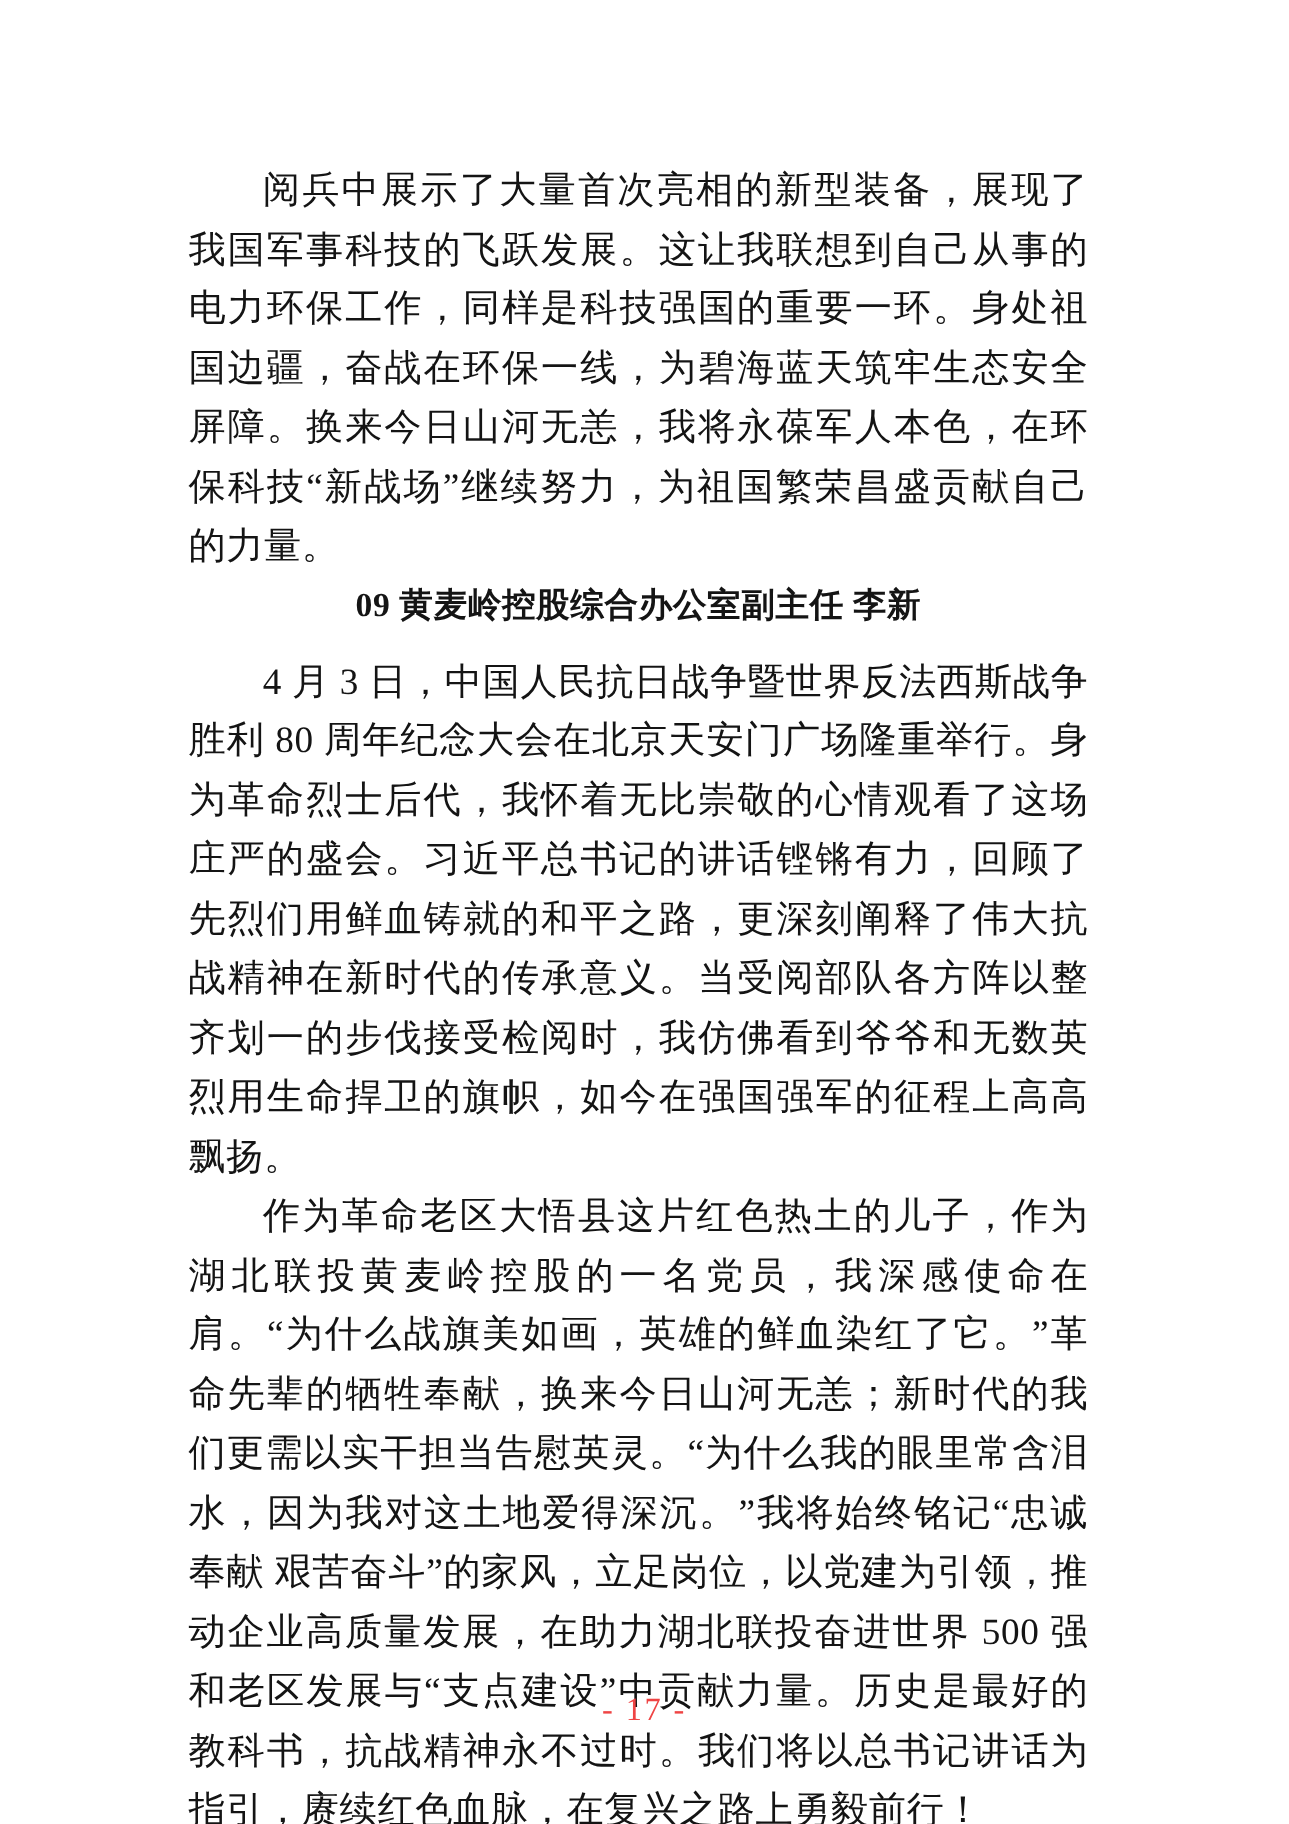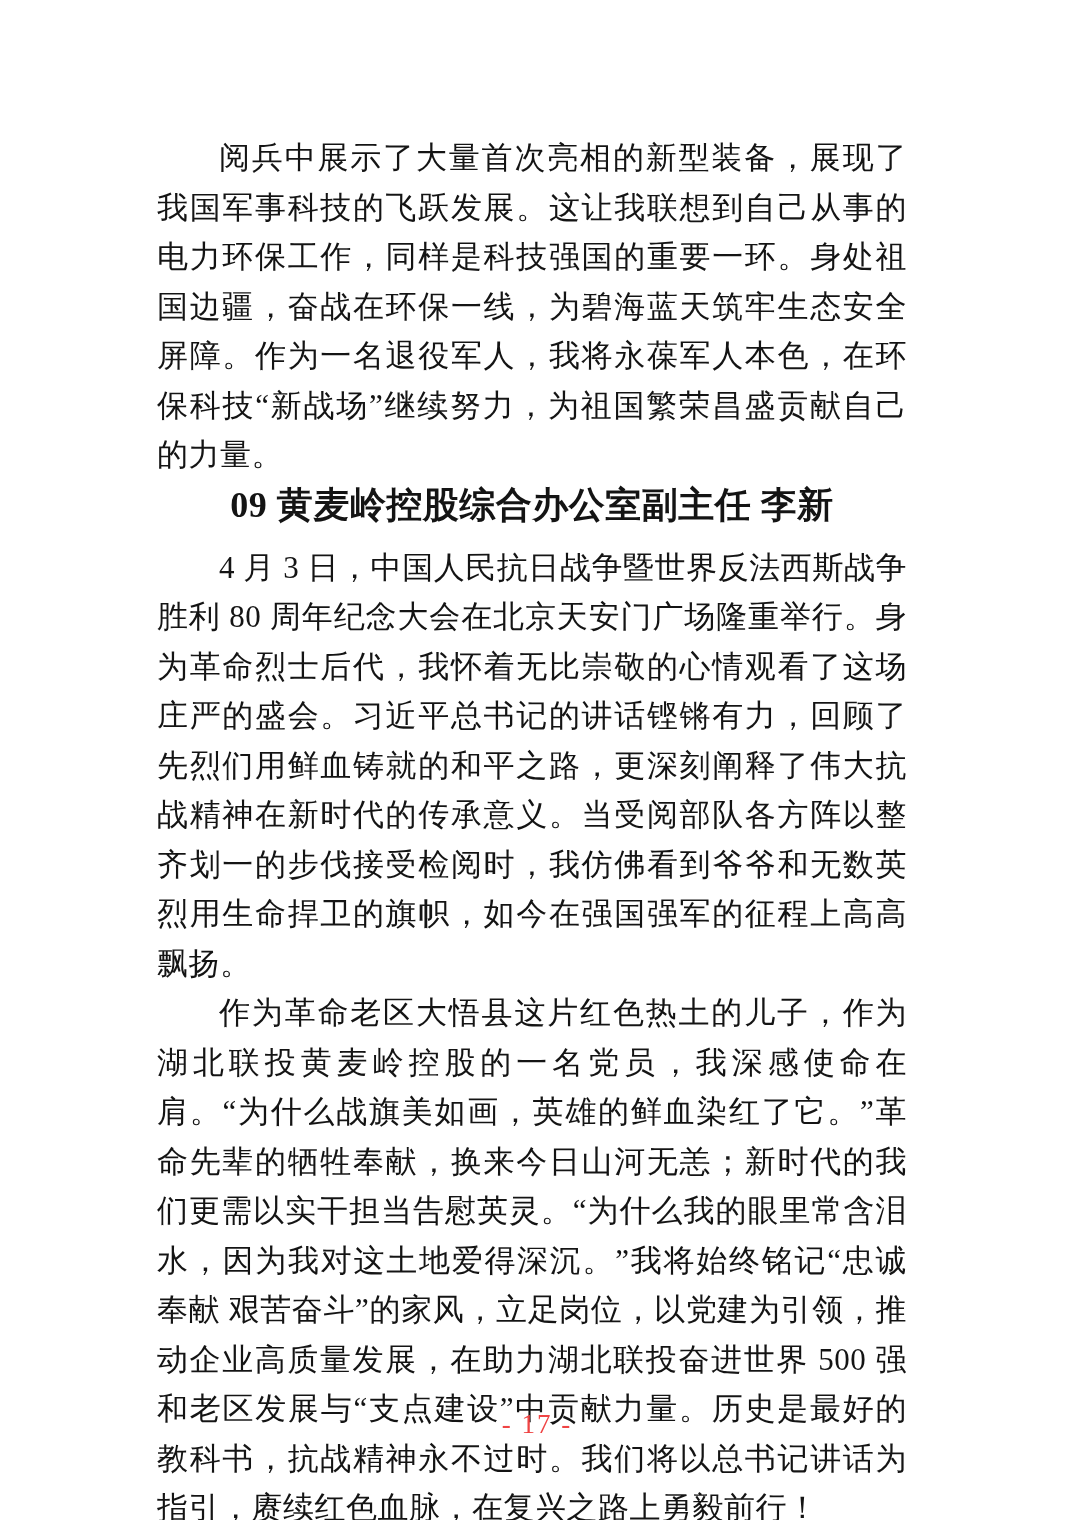--- a/index.html
+++ b/index.html
@@ -25,21 +25,21 @@
   .body-para {
     margin: 0;
     font-size: 31px;
     line-height: 49.5px;
     text-align: justify;
     text-indent: 2em;
     letter-spacing: 0.5px;
   }
   .section-heading {
     margin: 0 0 13px 0;
-    font-size: 36px;
+    font-size: 28px;
     line-height: 50px;
     font-weight: bold;
     text-align: center;
     text-indent: 0;
     letter-spacing: 0.5px;
   }
   .page-number {
     position: absolute;
     left: 0;
     right: 0;
@@ -49,20 +49,20 @@
     line-height: 32px;
     color: #ef4444;
     letter-spacing: 2px;
   }
 </style>
 </head>
 <body>
 
 <div class="page">
   <div class="content">
-    <p class="body-para">阅兵中展示了大量首次亮相的新型装备，展现了我国军事科技的飞跃发展。这让我联想到自己从事的电力环保工作，同样是科技强国的重要一环。身处祖国边疆，奋战在环保一线，为碧海蓝天筑牢生态安全屏障。作为一名退役军人，我将永葆军人本色，在环保科技“新战场”继续努力，为祖国繁荣昌盛贡献自己的力量。</p>
+    <p class="body-para">阅兵中展示了大量首次亮相的新型装备，展现了我国军事科技的飞跃发展。这让我联想到自己从事的电力环保工作，同样是科技强国的重要一环。身处祖国边疆，奋战在环保一线，为碧海蓝天筑牢生态安全屏障。换来今日山河无恙，我将永葆军人本色，在环保科技“新战场”继续努力，为祖国繁荣昌盛贡献自己的力量。</p>
     <h2 class="section-heading">09 黄麦岭控股综合办公室副主任 李新</h2>
     <p class="body-para">4 月 3 日，中国人民抗日战争暨世界反法西斯战争胜利 80 周年纪念大会在北京天安门广场隆重举行。身为革命烈士后代，我怀着无比崇敬的心情观看了这场庄严的盛会。习近平总书记的讲话铿锵有力，回顾了先烈们用鲜血铸就的和平之路，更深刻阐释了伟大抗战精神在新时代的传承意义。当受阅部队各方阵以整齐划一的步伐接受检阅时，我仿佛看到爷爷和无数英烈用生命捍卫的旗帜，如今在强国强军的征程上高高飘扬。</p>
     <p class="body-para">作为革命老区大悟县这片红色热土的儿子，作为湖北联投黄麦岭控股的一名党员，我深感使命在肩。“为什么战旗美如画，英雄的鲜血染红了它。”革命先辈的牺牲奉献，换来今日山河无恙；新时代的我们更需以实干担当告慰英灵。“为什么我的眼里常含泪水，因为我对这土地爱得深沉。”我将始终铭记“忠诚奉献 艰苦奋斗”的家风，立足岗位，以党建为引领，推动企业高质量发展，在助力湖北联投奋进世界 500 强和老区发展与“支点建设”中贡献力量。历史是最好的教科书，抗战精神永不过时。我们将以总书记讲话为指引，赓续红色血脉，在复兴之路上勇毅前行！</p>
 
   </div>
   <div class="page-number">- 17 -</div>
 </div>
 
 </body></html>

